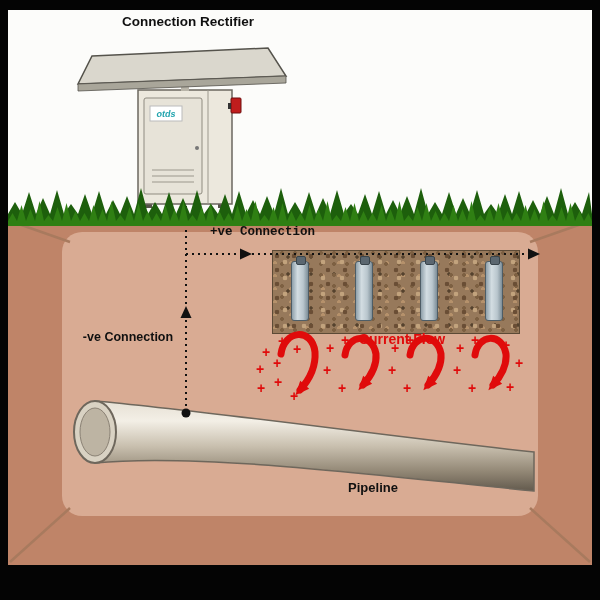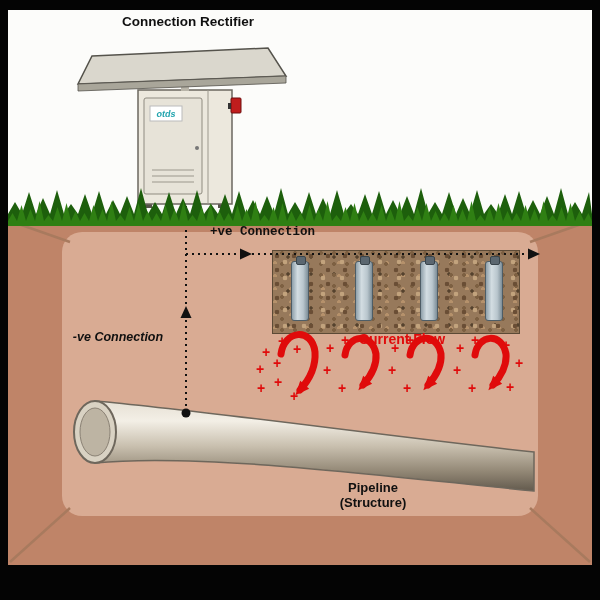--- a/index.html
+++ b/index.html
@@ -25,21 +25,21 @@
   .anode:nth-child(3){left:147px}.anode:nth-child(4){left:212px}
   .anode-cap{position:absolute;left:4px;top:-6px;width:8px;height:7px;background:#5b6770;
     border:1px solid #39444b;border-radius:2px;display:block;}
   svg.overlay{position:absolute;left:0;top:0;z-index:4;pointer-events:none;}
   svg.grass{position:absolute;left:0;top:0;z-index:5;pointer-events:none;}
   .lbl{position:absolute;color:#101010;font-weight:bold;font-size:13px;text-align:center;z-index:6;}
   .lbl-title{left:88px;top:14px;width:200px;font-size:13.5px;}
   .lbl-pos{left:200px;top:225px;width:125px;font-size:12.5px;font-family:Liberation Mono, monospace;}
   .lbl-ganodes{left:368px;top:225px;width:160px;font-size:12.5px;}
   .lbl-current{left:332px;top:331px;width:140px;color:#e00b0b;font-size:14px;}
-  .lbl-neg{left:64px;top:330px;width:108px;font-size:12.5px;font-style:italic;}
+  .lbl-neg{left:74px;top:330px;width:108px;font-size:12.5px;}
   .lbl-pipe{left:298px;top:480px;width:150px;line-height:15px;}
 </style>
 </head>
 <body>
 
 <div class="frame">
 
   <div class="sky"></div>
   <div class="underground"></div>
   <div class="inner-panel"></div>
@@ -154,16 +154,15 @@
     <path fill="#1d5f0c" d="M8 223 L8 214 L15 202 L22 214 L29 192 L36 214 L43 198 L50 214 L57 190 L64 214 L71 204 L78 214 L85 194 L92 214 L99 191 L106 214 L113 200 L120 214 L127 196 L134 214 L141 188 L148 214 L155 202 L162 214 L169 192 L176 214 L183 198 L190 214 L197 190 L204 214 L211 204 L218 214 L225 194 L232 214 L239 191 L246 214 L253 200 L260 214 L267 196 L274 214 L281 188 L288 214 L295 202 L302 214 L309 192 L316 214 L323 198 L330 214 L337 190 L344 214 L351 204 L358 214 L365 194 L372 214 L379 191 L386 214 L393 200 L400 214 L407 196 L414 214 L421 188 L428 214 L435 202 L442 214 L449 192 L456 214 L463 198 L470 214 L477 190 L484 214 L491 204 L498 214 L505 194 L512 214 L519 191 L526 214 L533 200 L540 214 L547 196 L554 214 L561 188 L568 214 L575 202 L582 214 L589 192 L592 214 L592 223 Z"></path>
     <path fill="#2f7f13" d="M8 226 L8 221 L12.5 213 L17 221 L21.5 205 L26 221 L30.5 209 L35 221 L39.5 201 L44 221 L48.5 215 L53 221 L57.5 207 L62 221 L66.5 203 L71 221 L75.5 211 L80 221 L84.5 213 L89 221 L93.5 205 L98 221 L102.5 209 L107 221 L111.5 201 L116 221 L120.5 215 L125 221 L129.5 207 L134 221 L138.5 203 L143 221 L147.5 211 L152 221 L156.5 213 L161 221 L165.5 205 L170 221 L174.5 209 L179 221 L183.5 201 L188 221 L192.5 215 L197 221 L201.5 207 L206 221 L210.5 203 L215 221 L219.5 211 L224 221 L228.5 213 L233 221 L237.5 205 L242 221 L246.5 209 L251 221 L255.5 201 L260 221 L264.5 215 L269 221 L273.5 207 L278 221 L282.5 203 L287 221 L291.5 211 L296 221 L300.5 213 L305 221 L309.5 205 L314 221 L318.5 209 L323 221 L327.5 201 L332 221 L336.5 215 L341 221 L345.5 207 L350 221 L354.5 203 L359 221 L363.5 211 L368 221 L372.5 213 L377 221 L381.5 205 L386 221 L390.5 209 L395 221 L399.5 201 L404 221 L408.5 215 L413 221 L417.5 207 L422 221 L426.5 203 L431 221 L435.5 211 L440 221 L444.5 213 L449 221 L453.5 205 L458 221 L462.5 209 L467 221 L471.5 201 L476 221 L480.5 215 L485 221 L489.5 207 L494 221 L498.5 203 L503 221 L507.5 211 L512 221 L516.5 213 L521 221 L525.5 205 L530 221 L534.5 209 L539 221 L543.5 201 L548 221 L552.5 215 L557 221 L561.5 207 L566 221 L570.5 203 L575 221 L579.5 211 L584 221 L588.5 213 L592 221 L592 226 Z"></path>
   </svg>
 
   <div class="lbl lbl-title">Connection Rectifier</div>
   <div class="lbl lbl-pos">+ve Connection</div>
   <div class="lbl lbl-current">Current Flow</div>
   <div class="lbl lbl-neg">-ve Connection</div>
   <div class="lbl lbl-pipe">
     <div>Pipeline</div>
-    <div>(Structure)</div>
   </div>
 
 </div>
 
 </body></html>

